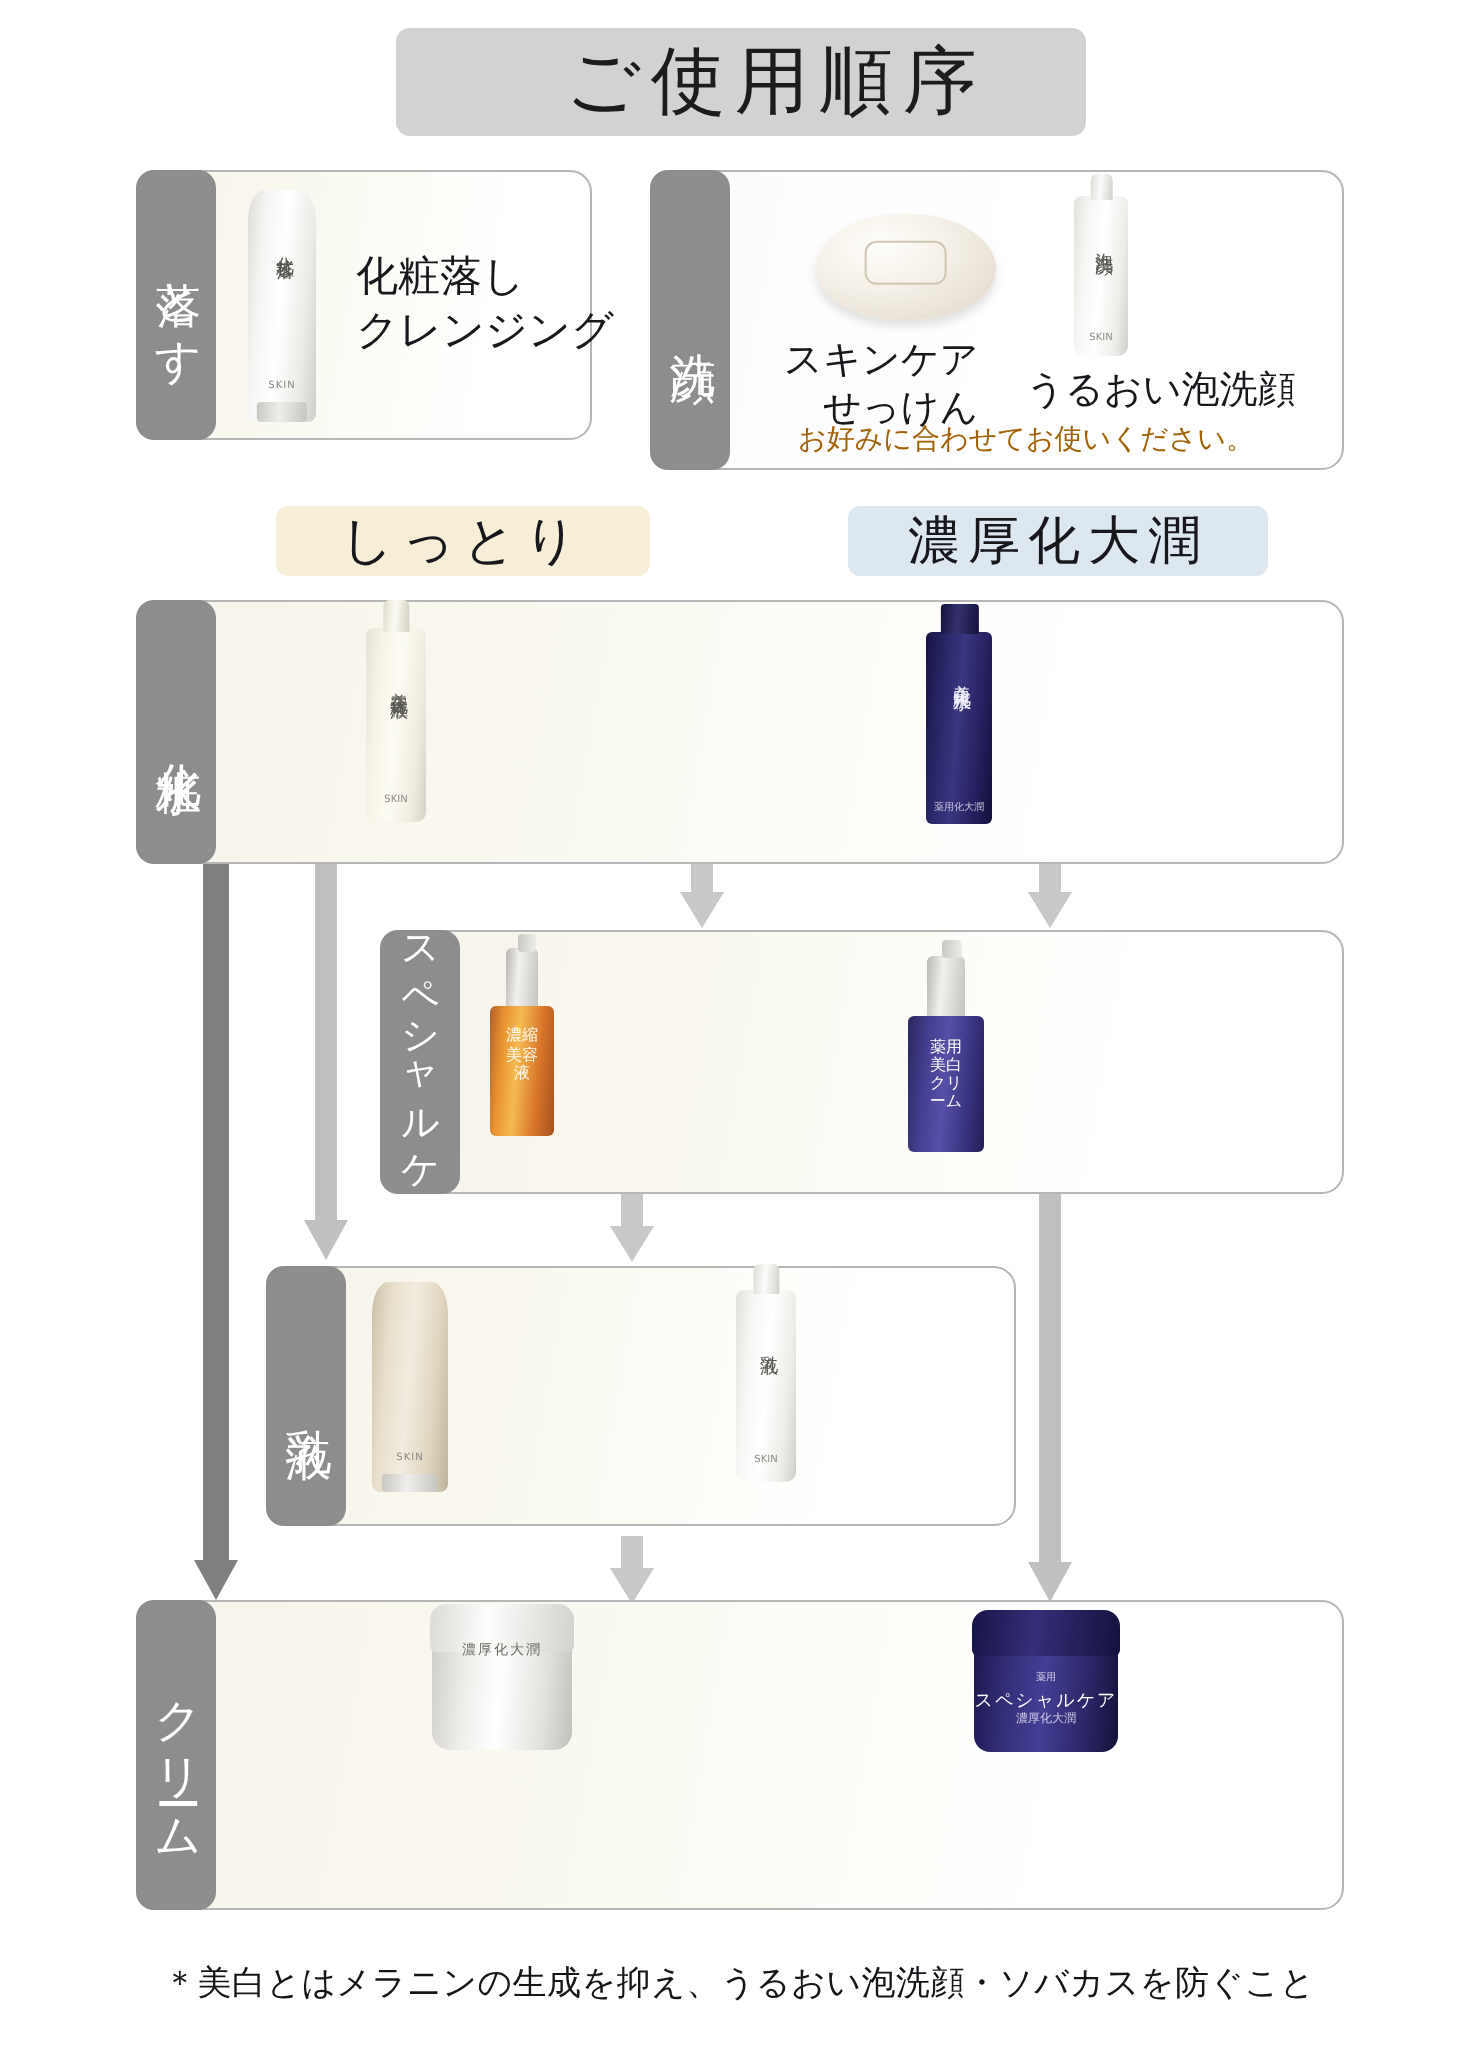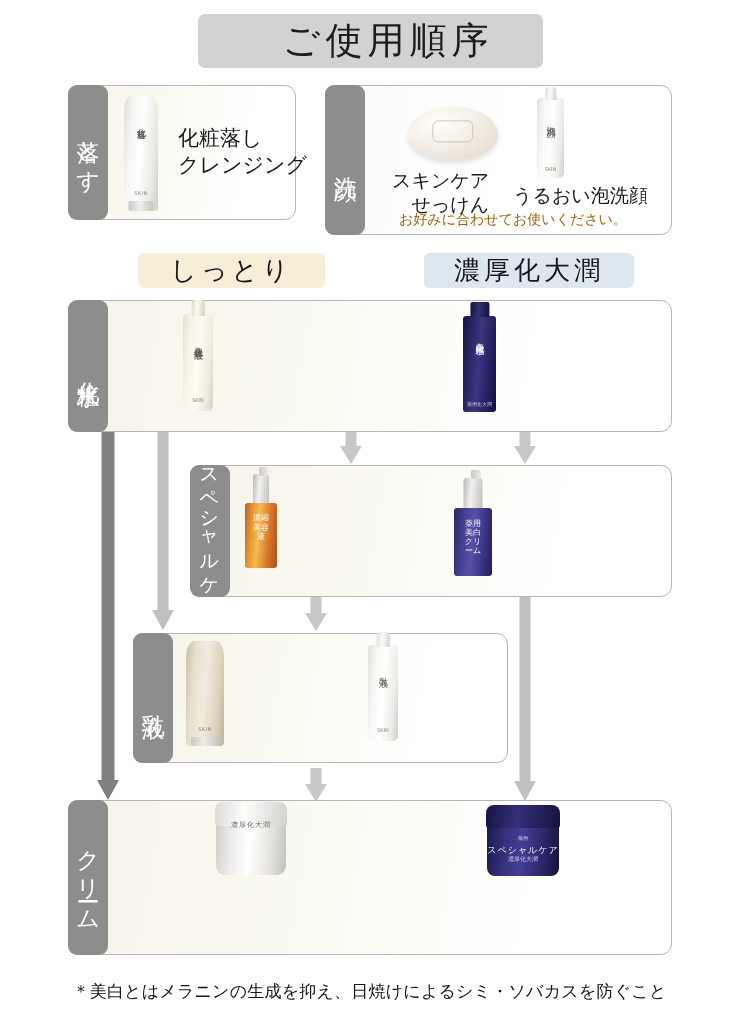--- a/index.html
+++ b/index.html
@@ -425,15 +425,15 @@
   <div class="prod jar navyjar" style="left:487px; top:818px; width:72px; height:58px; z-index:3;">
     <span class="lid"></span>
     <span class="jtop">薬用</span>
     <span class="jtxt">スペシャルケア</span>
     <span class="jsub">濃厚化大潤</span>
   </div>
   <div class="badge" style="left:481px; top:882px;">医薬部外品</div>
   <div class="prod-label" style="left:447px; top:906px; font-size:23px;">薬用 美白＊クリーム</div>
   <div class="note" style="left:261px; top:937px;">お好みに合わせてお使いください。</div>
 
-  <div class="footnote" style="top:980px;">＊美白とはメラニンの生成を抑え、日焼けによるシミ・ソバカスを防ぐこと</div>
+  <div class="footnote" style="top:980px;">＊美白とはメラニンの生成を抑え、うるおい泡洗顔・ソバカスを防ぐこと</div>
 
 </div>
 
 </body></html>

